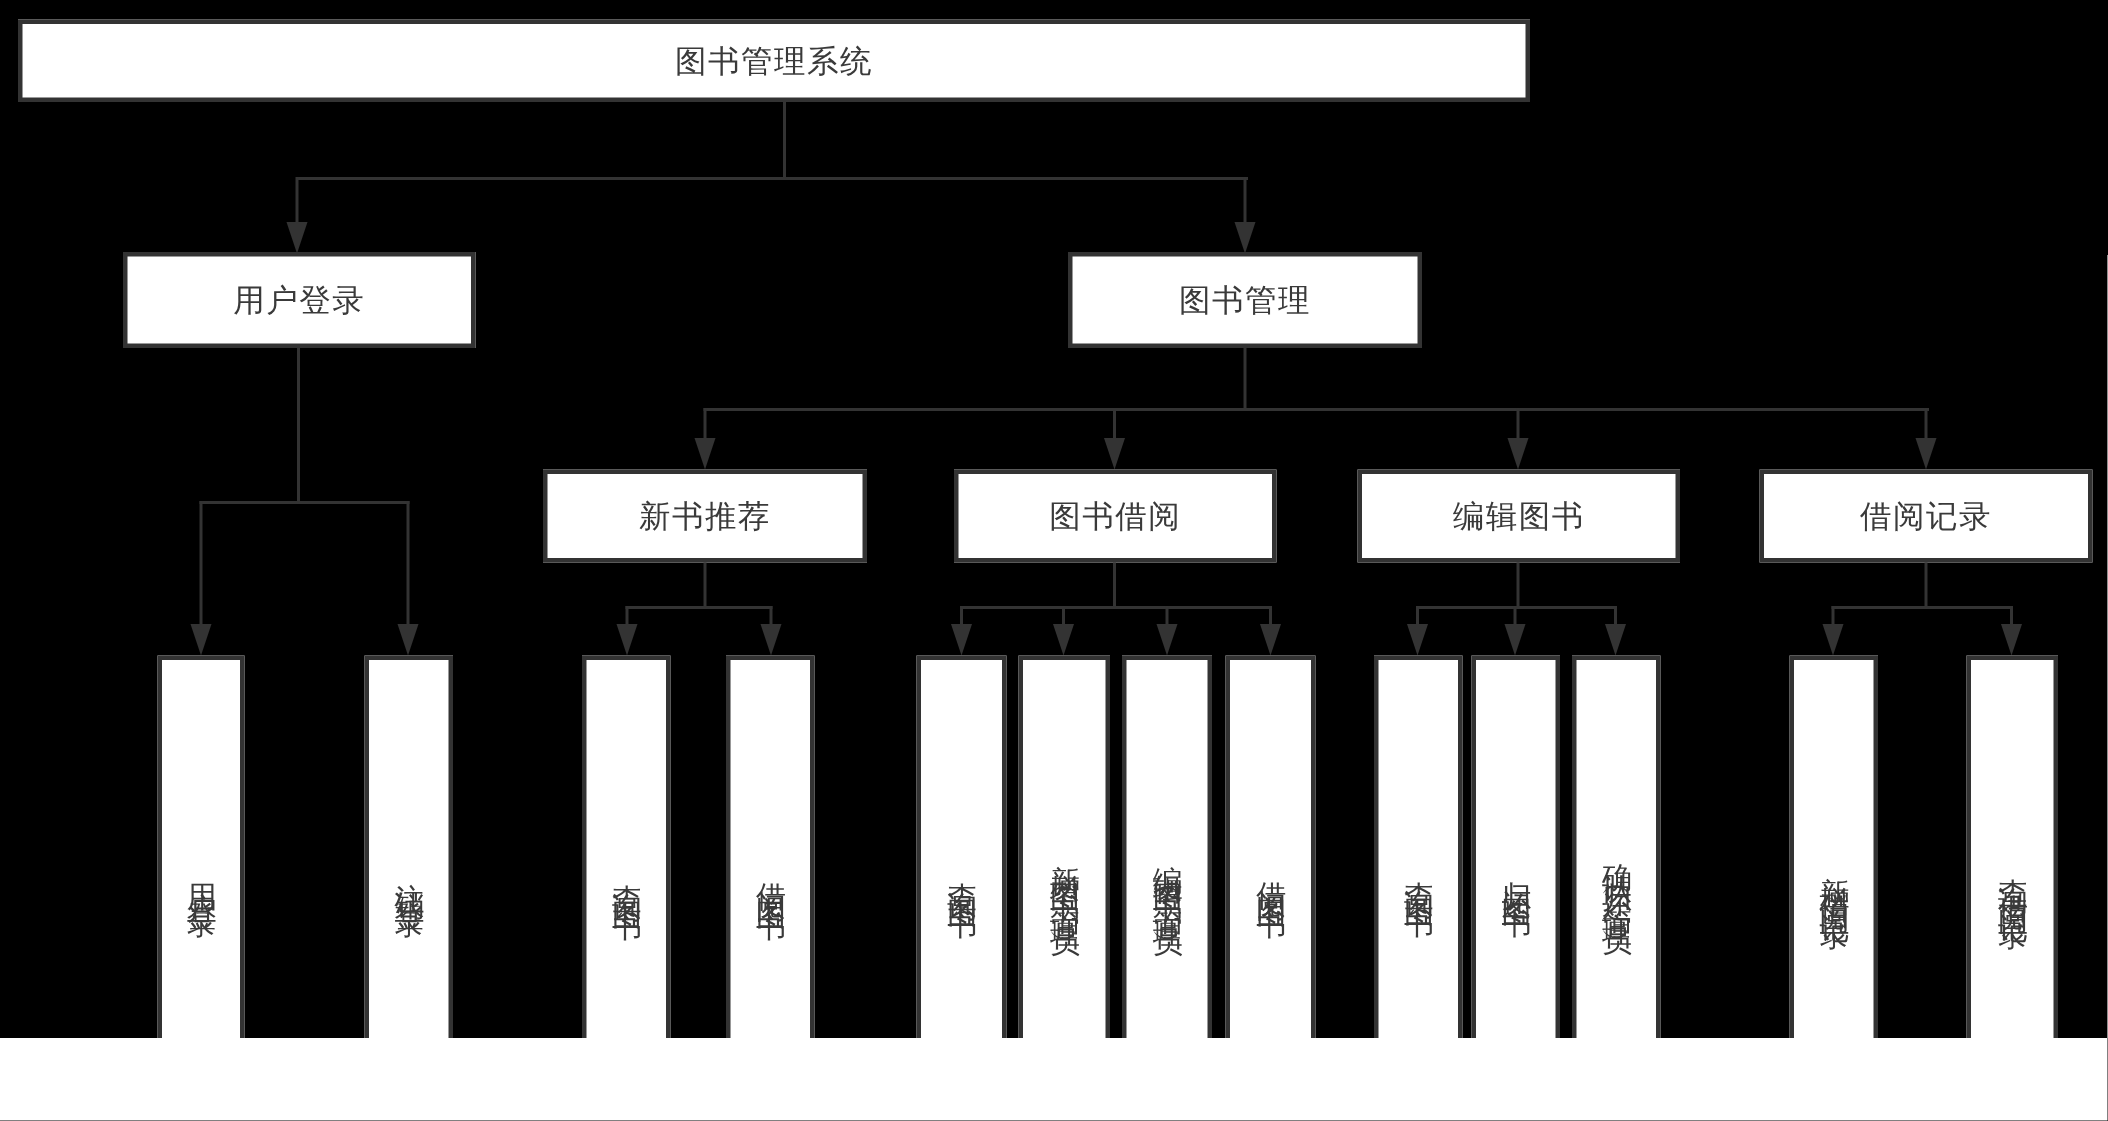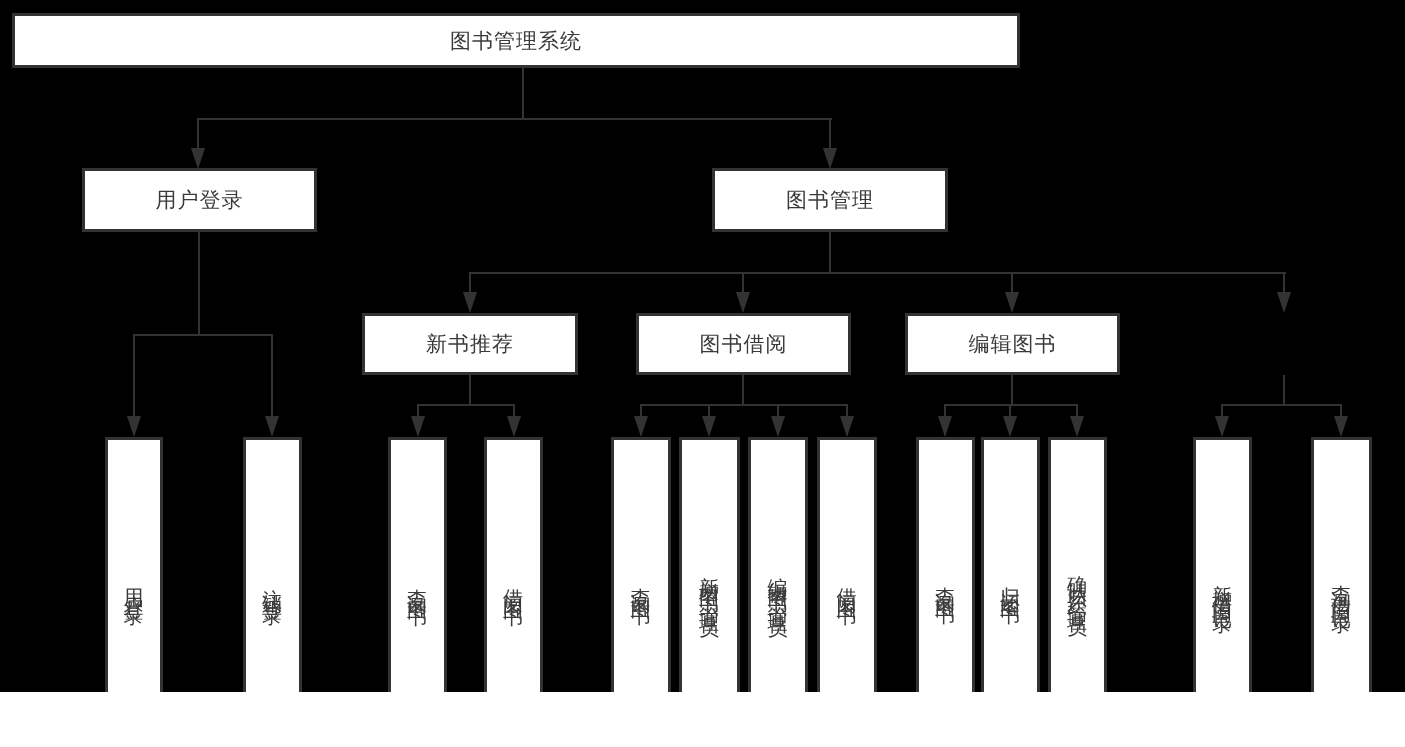--- a/index.html
+++ b/index.html
@@ -100,20 +100,23 @@
 
   <div class="node" style="left:636px;top:313px;width:215px;height:62px;">
     <span>图书借阅</span>
   </div>
   <div class="node" style="left:362px;top:313px;width:216px;height:62px;">
     <span>新书推荐</span>
   </div>
   <div class="node" style="left:905px;top:313px;width:215px;height:62px;">
     <span>编辑图书</span>
   </div>
+  <div class="node" style="left:1173px;top:313px;width:222px;height:62px;">
+    <span>借阅记录</span>
+  </div>
 
   <div class="vline" style="left:469px;top:375px;height:31px;"></div>
   <div class="hline" style="left:417px;top:404px;width:98px;"></div>
   <div class="vline" style="left:417px;top:404px;height:15px;"></div>
   <div class="arrowhead" style="left:411px;top:416px;"></div>
   <div class="vline" style="left:513px;top:404px;height:15px;"></div>
   <div class="arrowhead" style="left:507px;top:416px;"></div>
 
   <div class="vline" style="left:742px;top:375px;height:31px;"></div>
   <div class="hline" style="left:640px;top:404px;width:207px;"></div>

